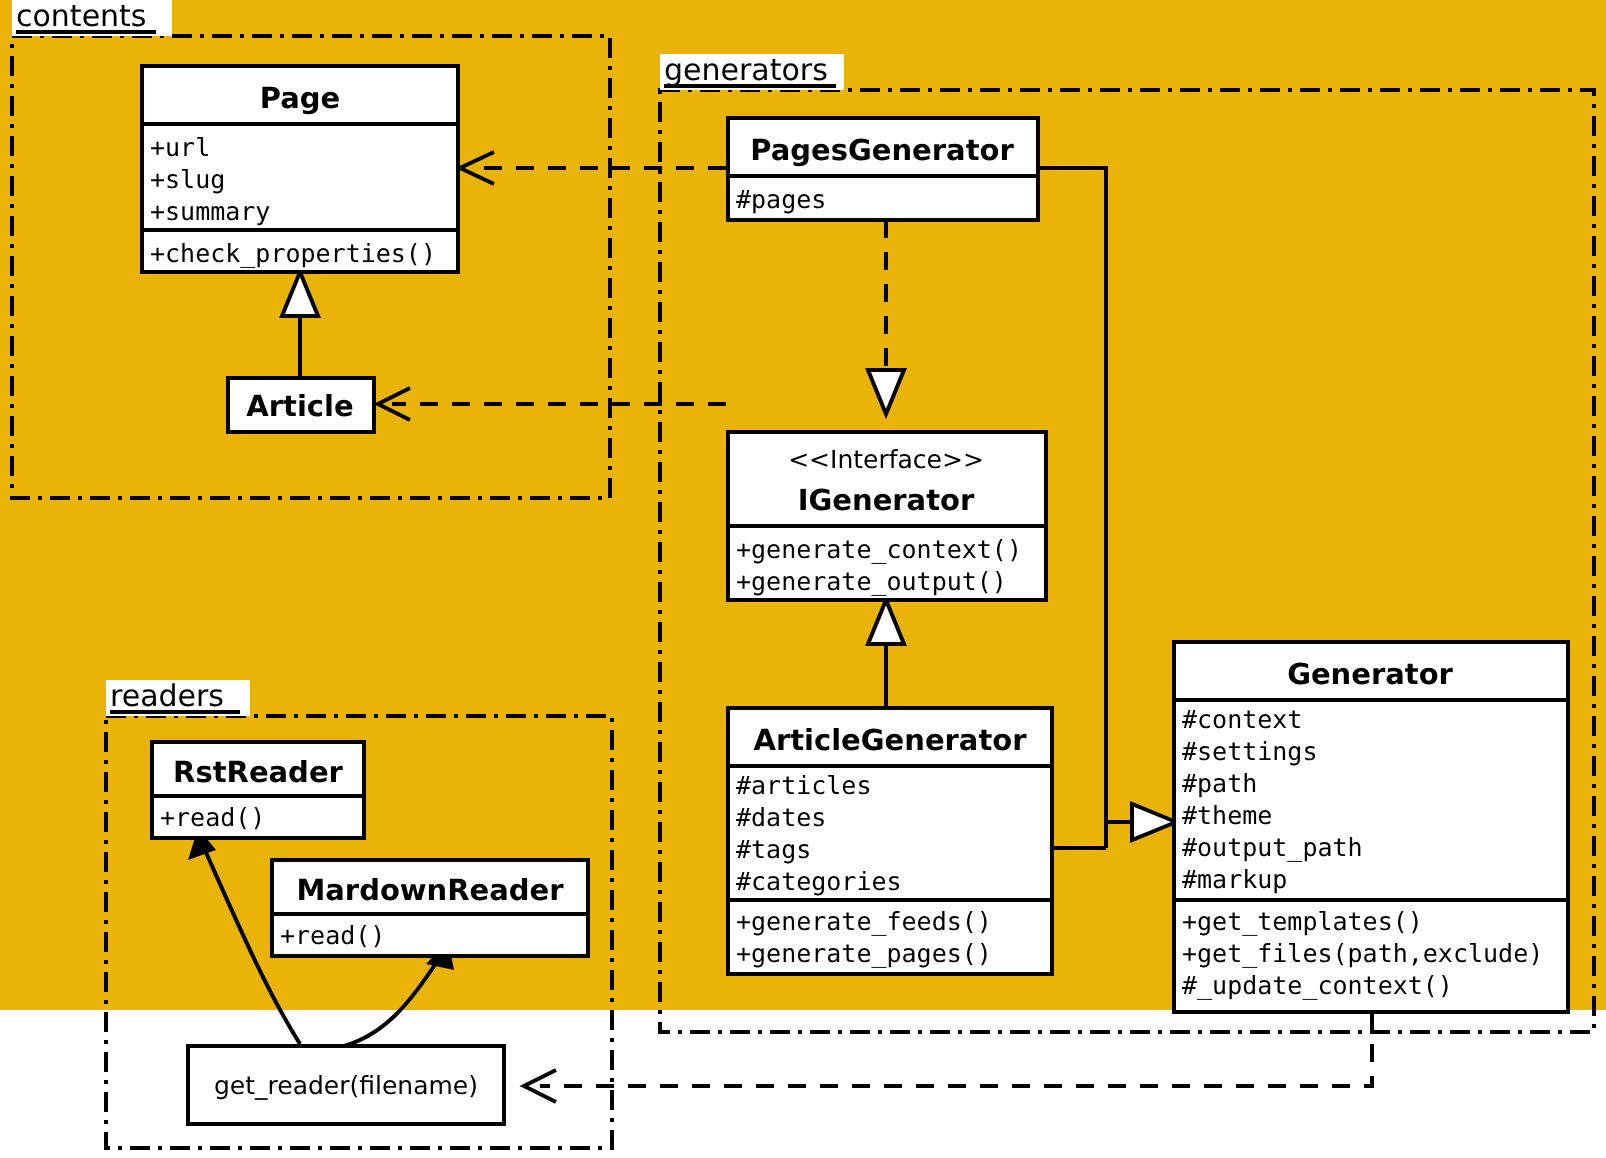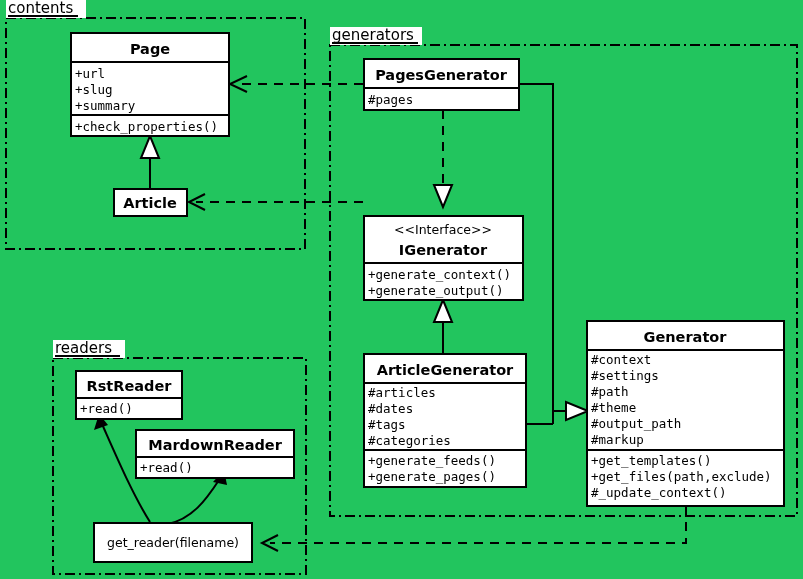--- a/index.html
+++ b/index.html
@@ -9,22 +9,22 @@
   }
   body {
     width: 803px;
     height: 579px;
     overflow: hidden;
     font-family: "DejaVu Sans", sans-serif;
   }
   #diagram {
     position: relative;
     width: 803px;
-    height: 579px;
-    background: #22c55e;
+    height: 505px;
+    background: #eab308;
   }
   svg#canvas {
     position: absolute;
     left: 0;
     top: 0;
     width: 803px;
     height: 579px;
   }
   .pkg-label {
     font-family: "DejaVu Sans", sans-serif;

